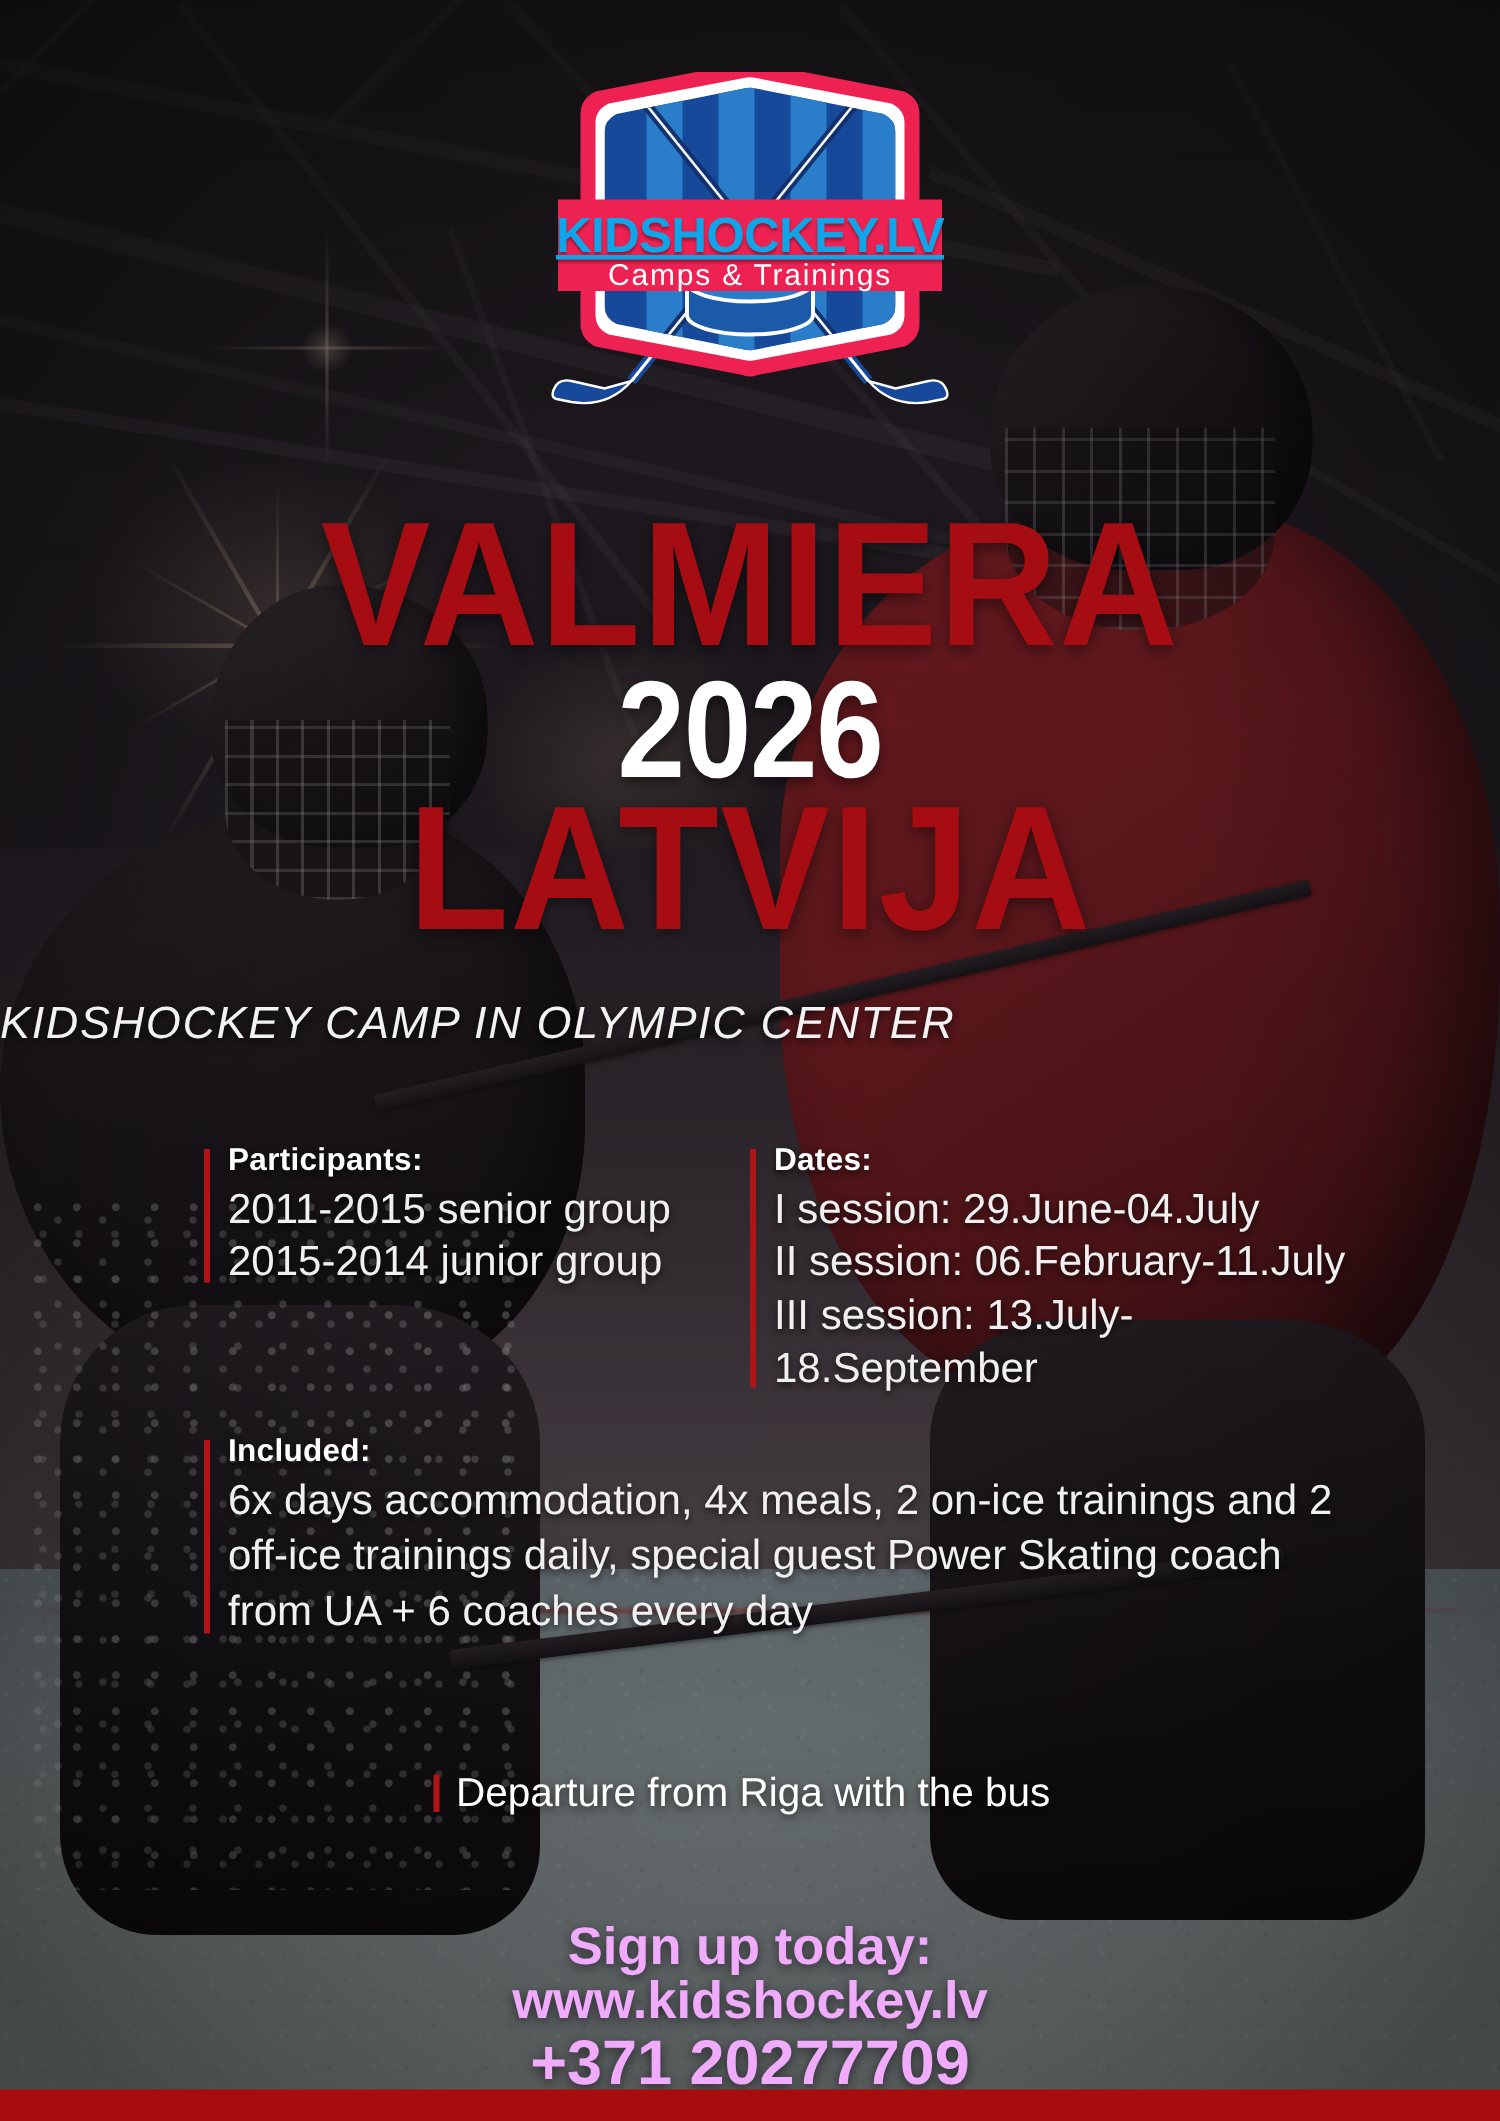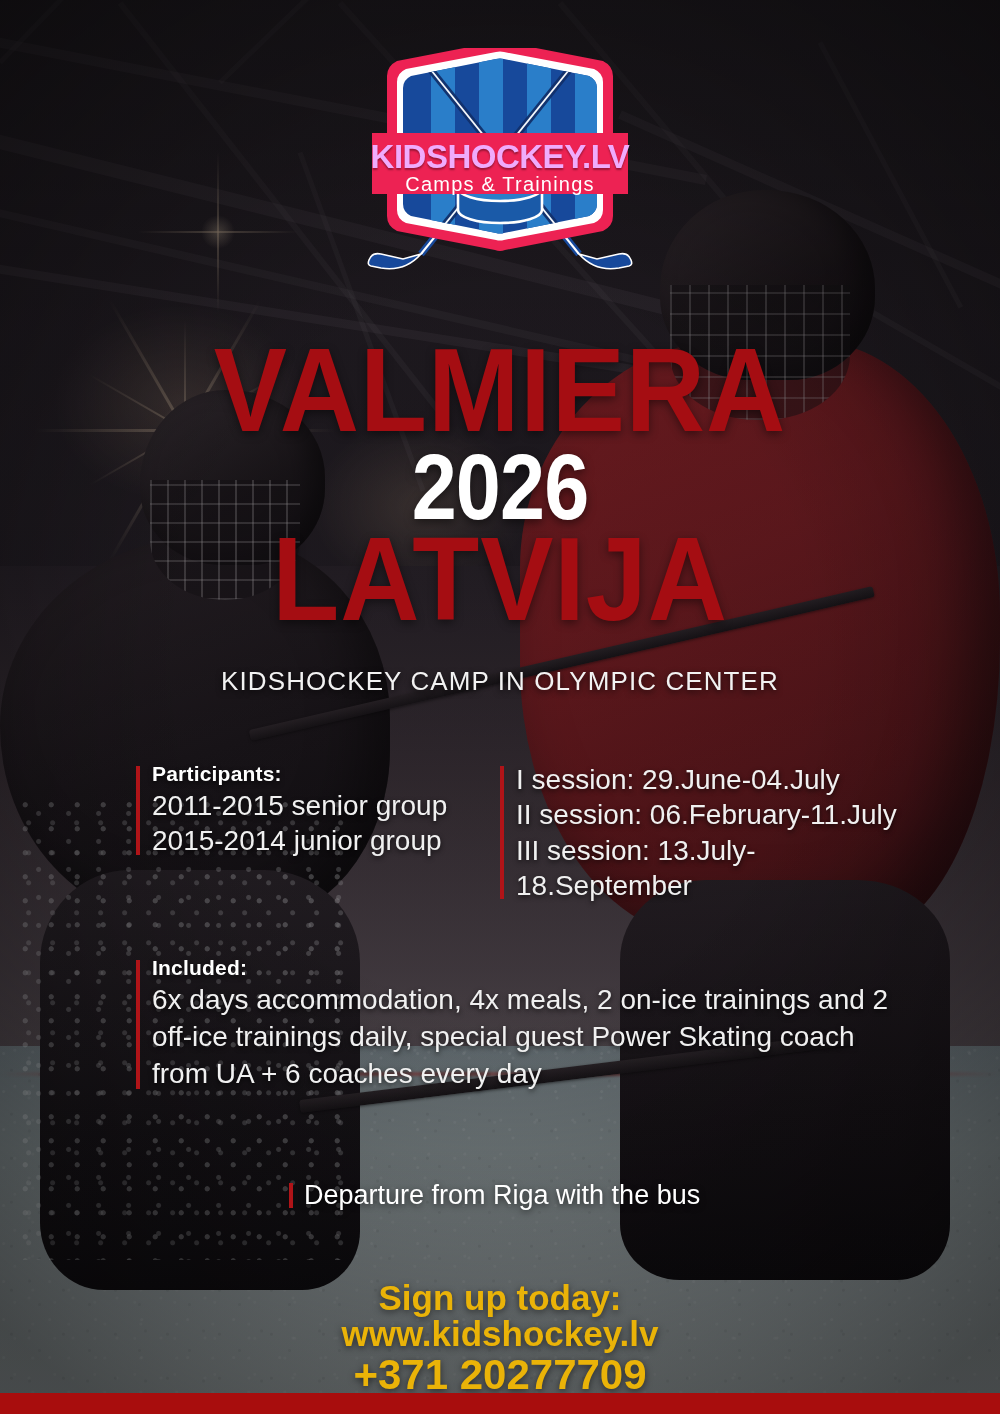--- a/index.html
+++ b/index.html
@@ -162,23 +162,24 @@
   
   .logo{position:absolute;left:327px;top:48px;width:346px;height:232px;}
   .logo svg{display:block;width:100%;height:100%;}
   .logo-wordmark{
     position:absolute;left:0;right:0;top:92px;
     text-align:center;
     font-family:"Liberation Sans", sans-serif;
     font-weight:bold;
     font-size:33px;
     letter-spacing:-0.5px;
-    color:#f0abfc;
+    color:#0ea5e9;
     text-shadow:0 2px 2px rgba(0,0,0,.35);
     line-height:1;
+    text-decoration:underline;
   }
   .logo-sub{
     position:absolute;left:0;right:0;top:126px;
     text-align:center;
     font-family:"Liberation Sans", sans-serif;
     font-size:20px;
     letter-spacing:1.2px;
     color:#ffffff;
     line-height:1;
   }
@@ -205,25 +206,25 @@
     line-height:.92;
     letter-spacing:-1px;
     transform:scaleX(.88);
     margin-top:6px;
     text-shadow:0 3px 10px rgba(0,0,0,.5);
   }
   .t-country{font-size:118px;margin-top:2px;}
 
   .subtitle{
     position:absolute;left:0;right:0;top:666px;
-    text-align:center;
     color:#f2f2f2;
-    font-size:26px;
+    font-size:30px;
     letter-spacing:1.1px;
     text-shadow:0 2px 6px rgba(0,0,0,.75);
+    font-style:italic;
   }
 
   
   .info-row{position:absolute;left:0;right:0;top:762px;}
 
   .block{position:absolute;padding-left:16px;}
   .block::before{
     content:"";position:absolute;left:0;top:4px;bottom:4px;width:4px;
     background:#b01418;
   }
@@ -252,21 +253,21 @@
     content:"";position:absolute;left:0;top:3px;bottom:3px;width:4px;background:#b01418;
   }
   .departure span{
     font-size:27px;color:#ffffff;
     text-shadow:0 2px 6px rgba(0,0,0,.6);
   }
 
   
   .signup{
     position:absolute;left:0;right:0;top:1280px;
-    text-align:center;color:#eab308;
+    text-align:center;color:#f0abfc;
     line-height:1.04;
     text-shadow:0 2px 7px rgba(0,0,0,.55);
   }
   .signup .l1{display:block;font-size:35px;font-weight:bold;}
   .signup .l2{display:block;font-size:35px;font-weight:bold;}
   .signup .l3{display:block;font-size:42px;font-weight:bold;}
 
   
   .bottom-bar{
     position:absolute;left:0;bottom:0;width:100%;height:21px;
@@ -404,20 +405,21 @@
 
     <div class="info-row">
 
       <div class="block block-participants">
         <h3>Participants:</h3>
         <p>2011-2015 senior group</p>
         <p>2015-2014 junior group</p>
       </div>
 
       <div class="block block-dates">
+        <h3>Dates:</h3>
         <p>I session: 29.June-04.July</p>
         <p>II session: 06.February-11.July</p>
         <p>III session: 13.July-18.September</p>
       </div>
 
       <div class="block block-included">
         <h3>Included:</h3>
         <p>6x days accommodation, 4x meals, 2 on-ice trainings and 2 off-ice trainings daily, special guest Power Skating coach from UA + 6 coaches every day</p>
       </div>
 

